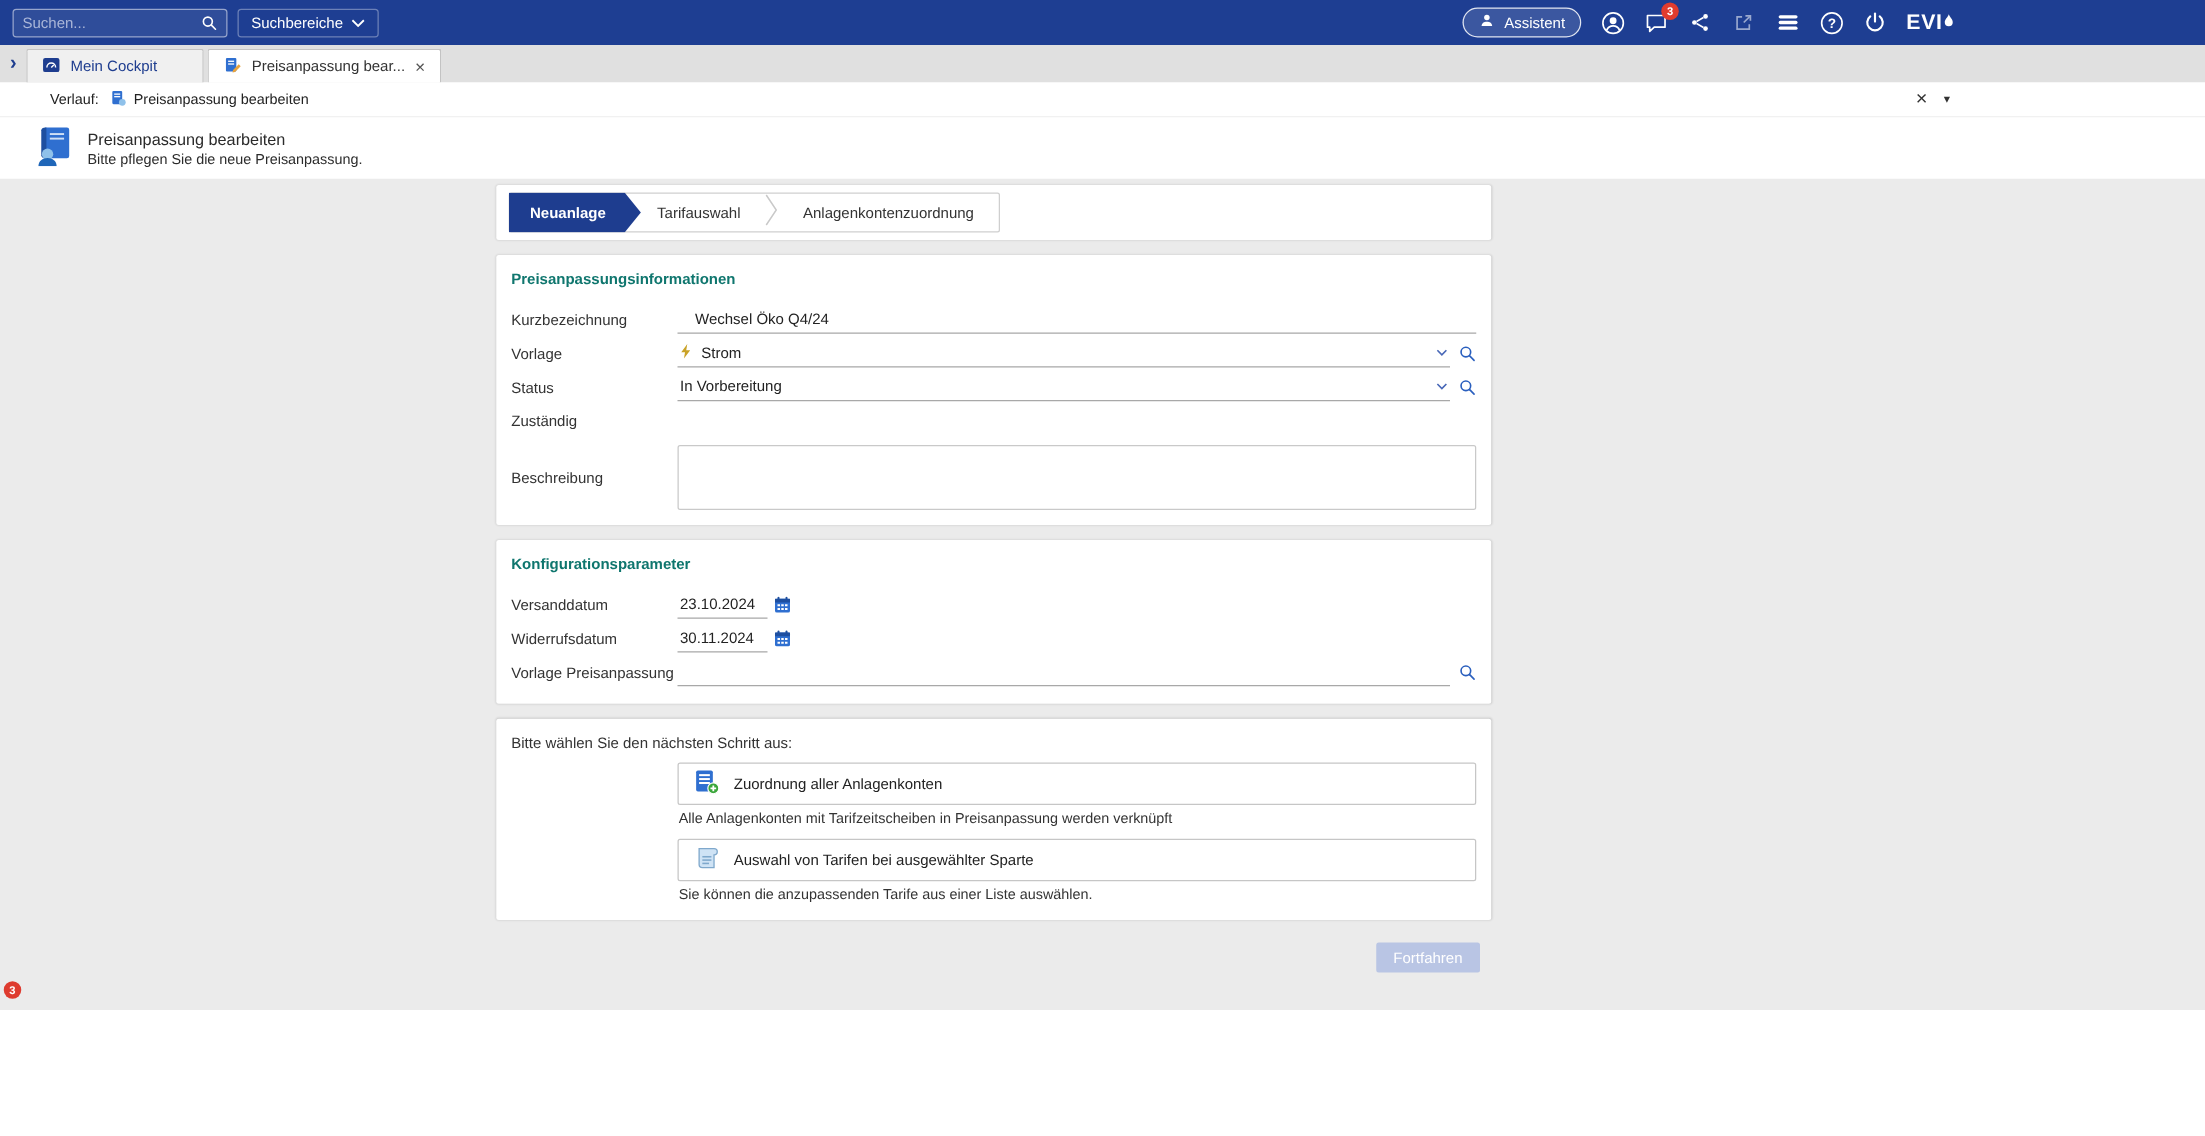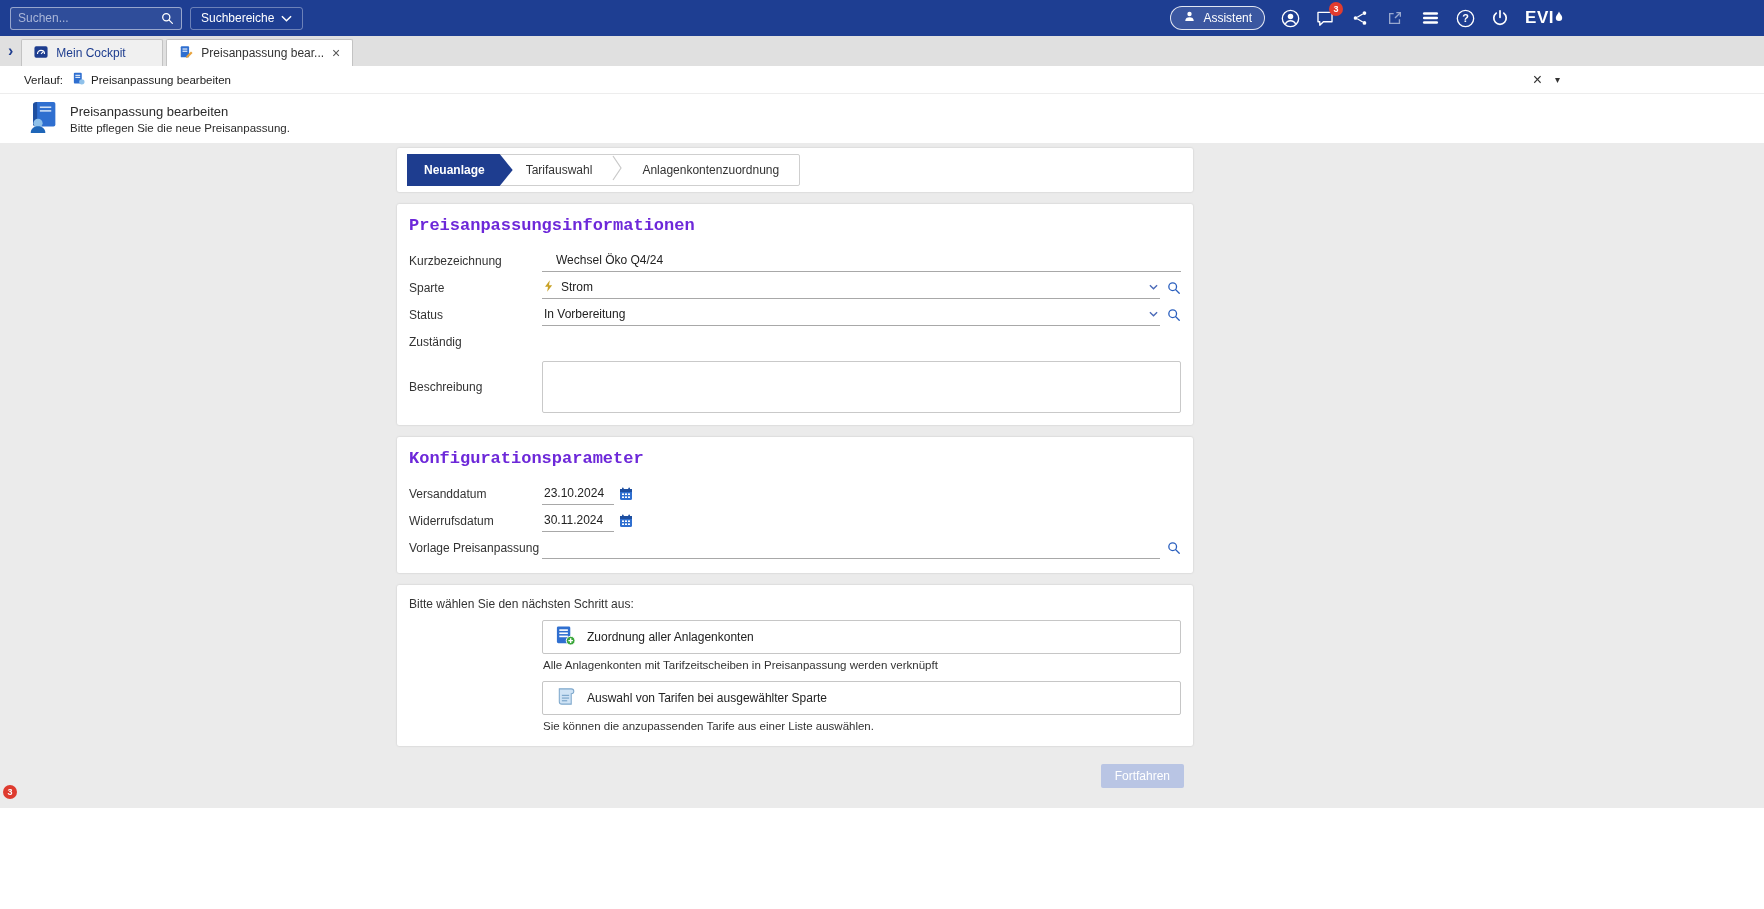--- a/index.html
+++ b/index.html
@@ -69,21 +69,21 @@
     font-size:12px; border:1px solid #c3c3c3; border-bottom:none;
     background:#f0f0f0; color:#1e3d8f; margin-right:3px; min-width:142px;
     cursor:pointer; border-top-left-radius:2px; border-top-right-radius:2px;
   }
   .tab.active { background:#fff; color:#333; min-width:158px; }
   .tab-close { margin-left:auto; color:#555; font-size:14px; line-height:1; cursor:pointer; }
 
   
   .verlauf {
     height:28px; background:#fff; border-bottom:1px solid #ededed;
-    display:flex; align-items:center; padding-left:24px; gap:9px;
+    display:flex; align-items:center; padding-left:40px; gap:9px;
     font-size:11.5px; color:#222;
   }
   .v-item { display:flex; align-items:center; gap:6px; cursor:pointer; }
   .v-right { margin-left:auto; margin-right:204px; display:flex; align-items:center; gap:13px; }
   .v-close { font-size:16px; color:#333; cursor:pointer; line-height:1; }
   .v-chev  { font-size:10px; color:#333; cursor:pointer; line-height:1; }
 
   
   .page-header {
     height:49px; background:#fff; display:flex; align-items:center;
@@ -112,21 +112,21 @@
   }
   .step.active {
     background:#1e3d8f; color:#fff; font-weight:bold;
     clip-path:polygon(0 0, calc(100% - 13px) 0, 100% 50%, calc(100% - 13px) 100%, 0 100%);
     padding:0 28px 0 17px; margin:-1px 0 -1px -1px; z-index:2;
   }
   .step.after-arrow { padding-left:26px; margin-left:-13px; }
   .step-sep { align-self:center; }
 
   
-  .card-title { font-size:17px; font-weight:bold; color:#6d28d9; margin-bottom:12px;font-family:Liberation Mono, monospace; }
+  .card-title { font-size:12px; font-weight:bold; color:#0f766e; margin-bottom:12px; }
   .frow { display:flex; align-items:center; min-height:27px; }
   .flabel { flex:0 0 133px; font-size:12px; color:#333; }
   .fctrl { flex:1; display:flex; align-items:center; }
   .line {
     flex:1; display:flex; align-items:center; gap:7px; height:23px;
     border-bottom:1px solid #a8a8a8; padding:0 2px; font-size:12px; color:#222;
   }
   .line input.txt {
     flex:1; border:none; outline:none; font-size:12px; font-family:Liberation Sans, sans-serif;
     color:#222; background:transparent; height:100%;margin-left:12px;
@@ -352,21 +352,21 @@
         <div class="frow">
           <div class="flabel">Kurzbezeichnung</div>
           <div class="fctrl">
             <div class="line">
               <input class="txt" value="Wechsel Öko Q4/24" style="">
             </div>
           </div>
         </div>
 
         <div class="frow">
-          <div class="flabel">Sparte</div>
+          <div class="flabel">Vorlage</div>
           <div class="fctrl">
             <div class="line">
               <span>
                 <svg viewBox="0 0 12 14" width="10" height="12">
                     <path d="M7 0L1.2 8h3.6l-1 6 6-8H6z" fill="#c9a227"></path>
                   </svg>
               </span>
               <span>Strom</span>
               <span class="chev">
                 <svg viewBox="0 0 10 6" width="9" height="6">

